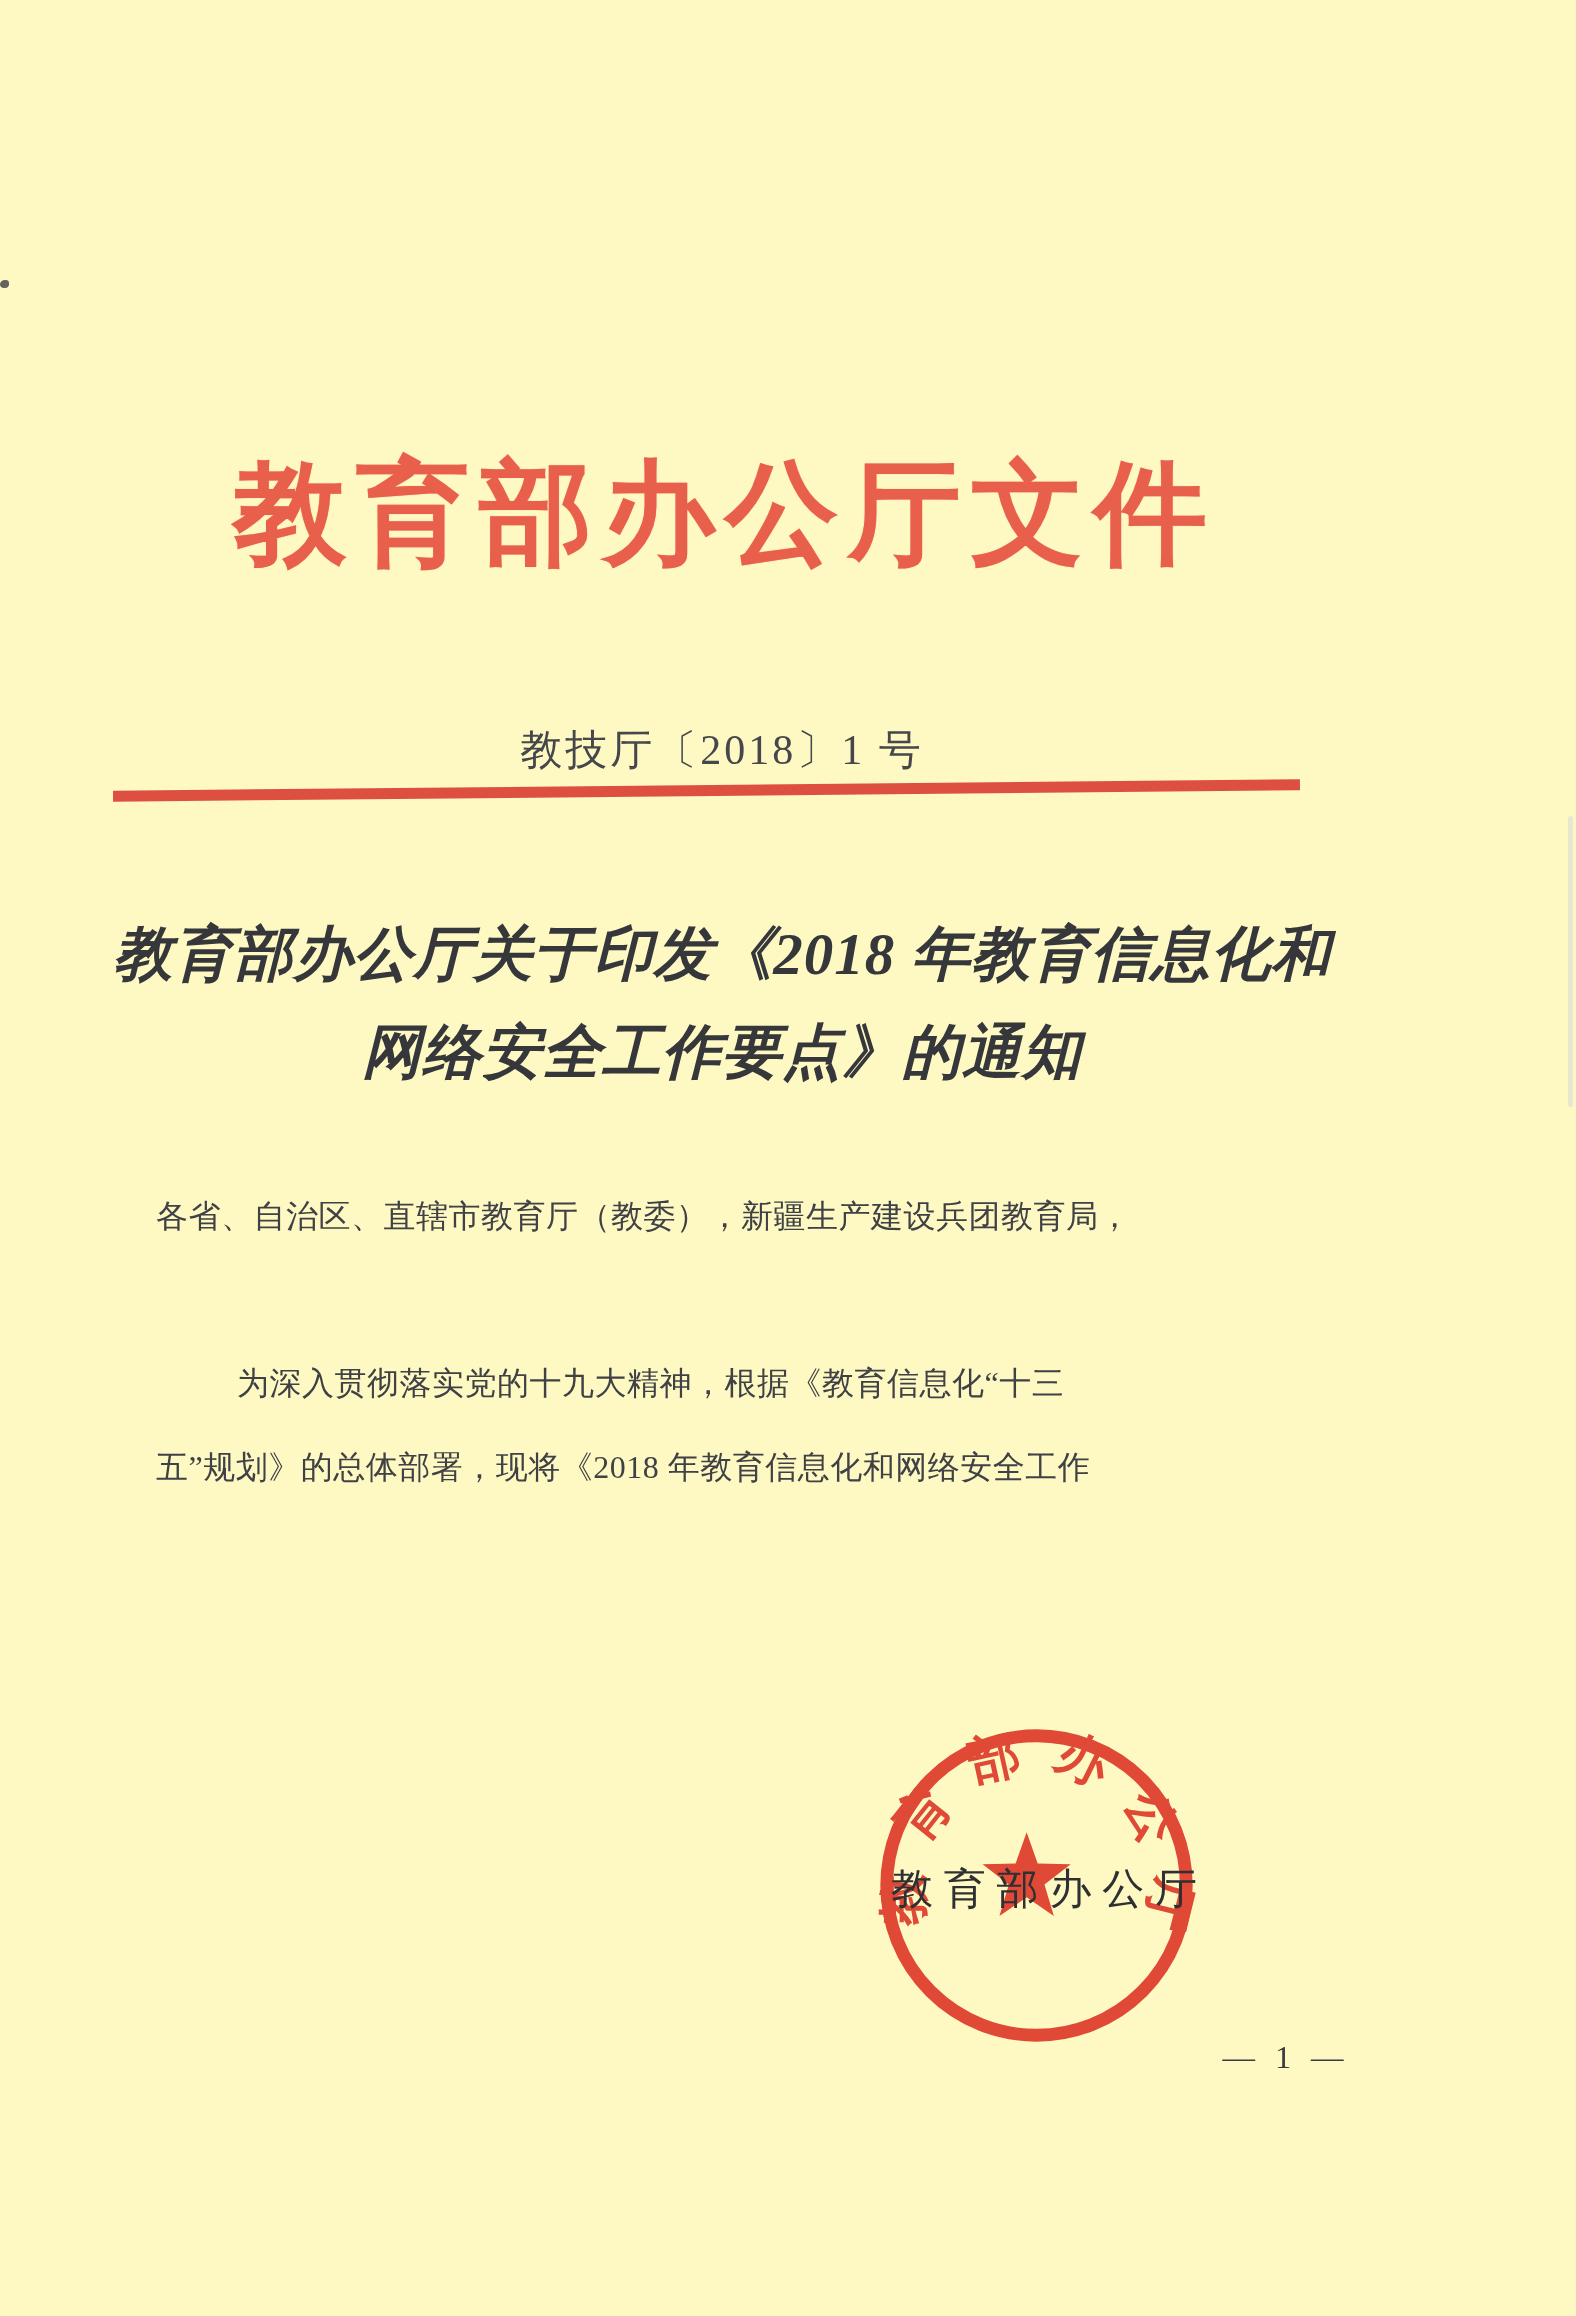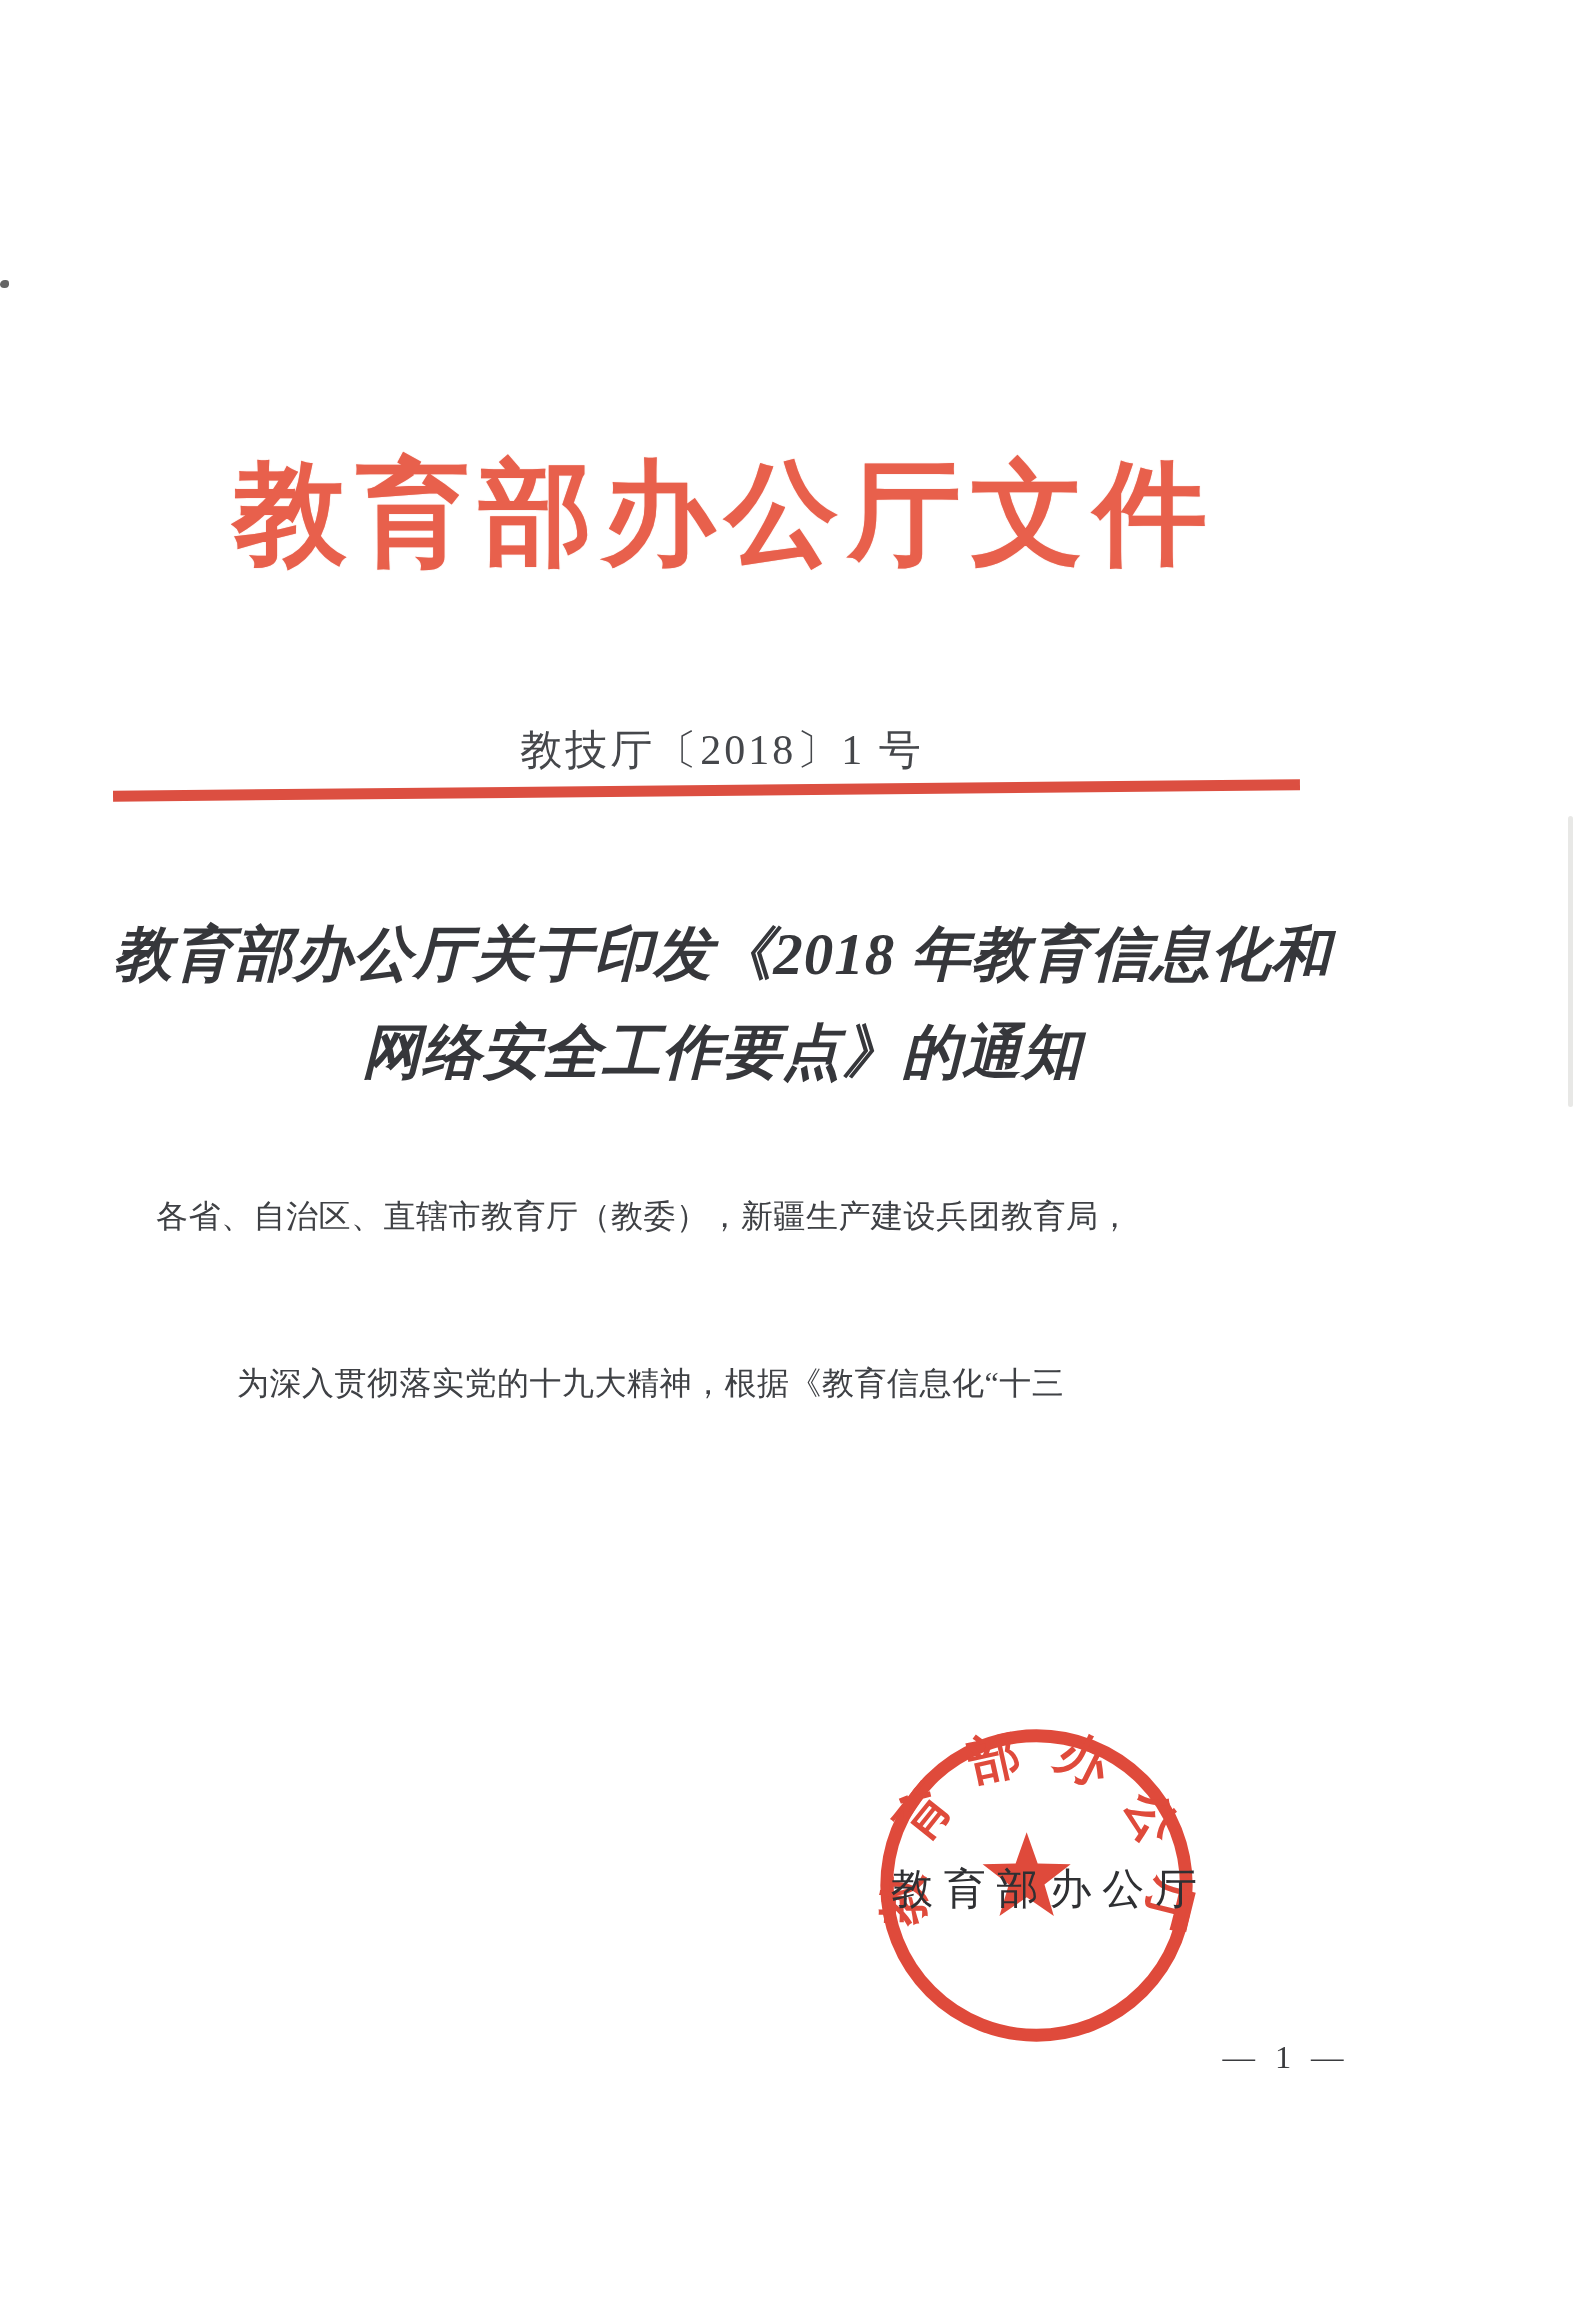--- a/index.html
+++ b/index.html
@@ -1,21 +1,21 @@
 <!DOCTYPE html>
 <html><head>
 <meta charset="utf-8">
 <style>
   * { margin: 0; padding: 0; box-sizing: border-box; }
   html, body { background: #e9e9e7; }
   .page {
     position: relative;
     width: 1576px;
     height: 2317px;
-    background: #ffffff;
+    background: #fef9c3;
     overflow: hidden;
     font-family: "Liberation Serif", "DejaVu Serif", serif;
   }
 
   
   .red-head {
     position: absolute;
     top: 455px;
     left: 720px;
     transform: translateX(-50%);
@@ -162,20 +162,21 @@
 
   <div class="doc-number">教技厅〔2018〕1 号</div>
 
   <div class="red-line"></div>
 
   <div class="notice-title l1">教育部办公厅关于印发《2018 年教育信息化和</div>
   <div class="notice-title l2">网络安全工作要点》的通知</div>
 
   <div class="body-line" style="top:1195px">各省、自治区、直辖市教育厅（教委），新疆生产建设兵团教育局，</div>
   <div class="body-line indent" style="top:1362px">为深入贯彻落实党的十九大精神，根据《教育信息化“十三</div>
+  <div class="body-line" style="top:1446px">五”规划》的总体部署，现将《2018 年教育信息化和网络安全工作</div>
 
   <svg class="seal" viewBox="0 0 340 340">
     <circle cx="170" cy="170" r="152" fill="none" stroke="#dd3b2b" stroke-width="13"></circle>
     <polygon fill="#dd3b2b" points="160,116 171.2,147.6 204.7,148.5 178.1,168.9 187.6,201 160,182 132.4,201 141.9,168.9 115.3,148.5 148.8,147.6"></polygon>
     <defs>
       <path id="seal-arc" d="M 63.1 219.9 A 118 118 0 1 1 276.9 219.9" fill="none"></path>
     </defs>
     <text font-size="52" fill="#dd3b2b" letter-spacing="28">
       <textPath href="#seal-arc" startOffset="11">教育部办公厅</textPath>
     </text>

